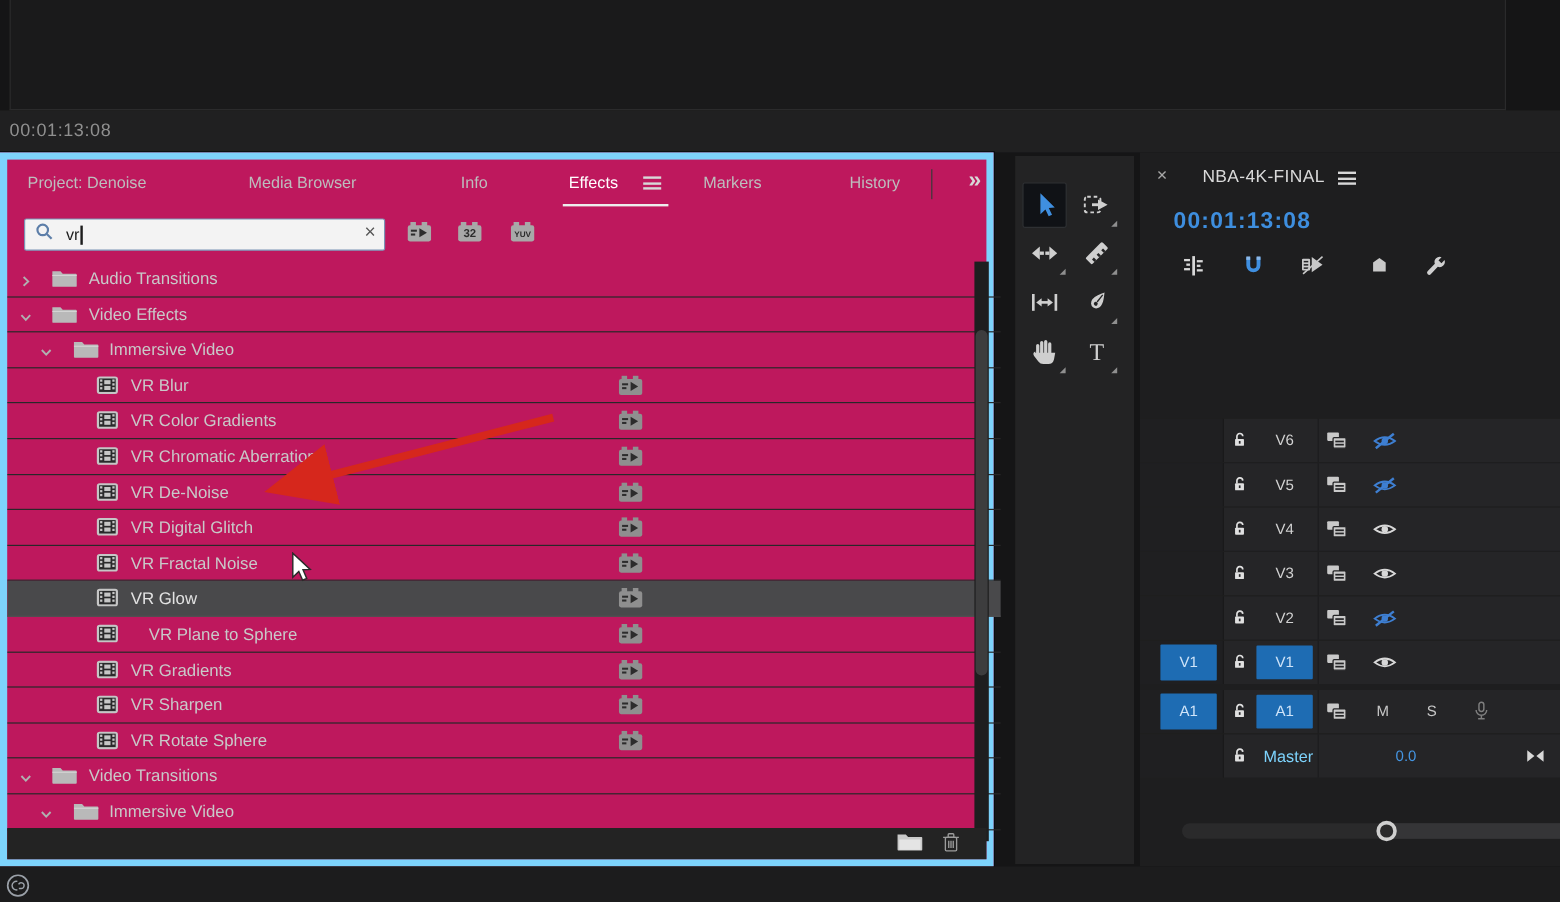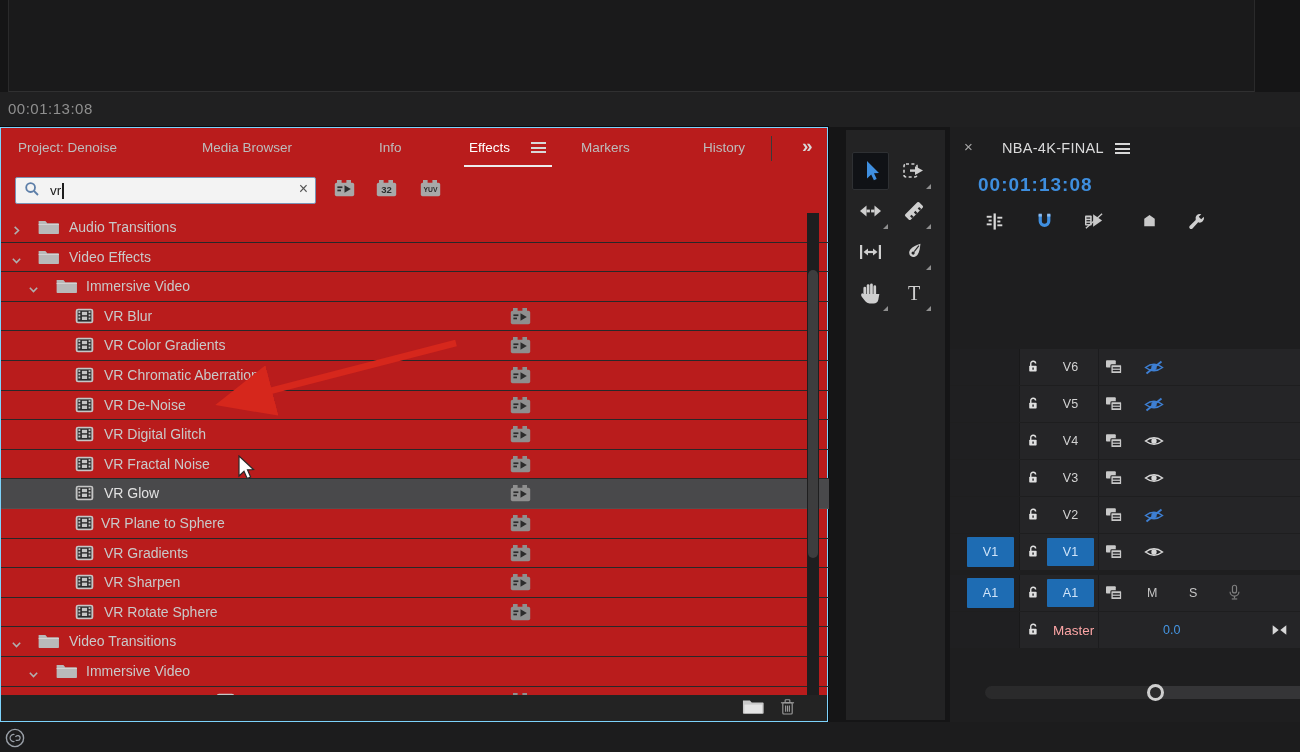--- a/index.html
+++ b/index.html
@@ -8,21 +8,21 @@
   #app { position:relative; width:1300px; height:752px; background:#151516; overflow:hidden; }
 
   
   #monitor-area { position:absolute; left:8px; top:0; width:1247px; height:92px;
     background:#1a1a1b; border-left:1px solid #2a2a2b; border-right:1px solid #2a2a2b; border-bottom:1px solid #303031; }
   #monitor-bar { position:absolute; left:0; top:92px; width:1300px; height:35px; background:#202021; }
   #monitor-timecode { position:absolute; left:8px; top:8px; font-size:15px; color:#8f8f8f; letter-spacing:0.5px; }
 
   
   #effects-panel { position:absolute; left:0; top:127px; width:828px; height:595px;
-    background:#b91c1c; border:1px solid #7dd3fc; box-shadow:0 0 0 1px #070b10; }
+    background:#be185d; border:6px solid #7dd3fc; box-shadow:0 0 0 1px #070b10; }
   #tab-bar { position:absolute; left:0; top:0; width:100%; height:41px; }
   .tab { position:absolute; top:12px; font-size:13.5px; color:#bdbdbd; white-space:nowrap; cursor:default; }
   .tab.active { color:#ffffff; }
   #tab-underline { position:absolute; top:37px; height:2px; background:#ededed; }
   .panel-menu-icon { position:absolute; top:14px; width:15px; height:12px; }
   .panel-menu-icon span { display:block; height:2px; background:#d8d8d8; margin-bottom:2.6px; }
   #tab-sep { position:absolute; left:770px; top:8px; width:1px; height:25px; background:#3a3a3a; }
   #tab-overflow { position:absolute; left:801px; top:7px; font-size:19px; font-weight:bold; color:#d8d8d8; }
 
   #search-box { position:absolute; left:14px; top:49px; width:301px; height:27px; background:#f3f3f3;
@@ -76,21 +76,21 @@
     font-size:12.5px; display:flex; align-items:center; justify-content:center; border-radius:1px; }
   .target-btn { position:absolute; left:97px; top:4px; width:47px; height:28px; background:#1e6cb3; color:#cfe4f9;
     font-size:12.5px; display:flex; align-items:center; justify-content:center; border-radius:1px; }
   .trk .lock { position:absolute; left:76px; top:9px; }
   .trk .trk-name { position:absolute; left:97px; top:0; width:47px; height:100%; display:flex; align-items:center; justify-content:center;
     font-size:12.5px; color:#d2d2d2; }
   .trk .sync { position:absolute; left:155px; top:10px; }
   .trk .eye { position:absolute; left:194px; top:11px; }
   .trk .ms { position:absolute; top:0; height:100%; display:flex; align-items:center; font-size:12.5px; color:#c6c6c6; }
   .trk .mic { position:absolute; left:276px; top:9px; }
-  .trk.master .m-label { position:absolute; left:103px; top:0; height:100%; display:flex; align-items:center; font-size:13.5px; color:#fca5a5; }
+  .trk.master .m-label { position:absolute; left:103px; top:0; height:100%; display:flex; align-items:center; font-size:13.5px; color:#7dd3fc; }
   .trk.master .m-vol { position:absolute; left:213px; top:0; height:100%; display:flex; align-items:center; font-size:12.5px; color:#4596e3; }
   .trk.master .bowtie { position:absolute; left:320px; top:10px; }
 
   #tl-hscroll-track { position:absolute; left:35px; top:559px; width:315px; height:13px; background:#2a2a2b; border-radius:7px 0 0 7px; }
   #tl-hscroll-right { position:absolute; left:205px; top:559px; width:145px; height:13px; background:#353537; }
   #tl-hscroll-knob { position:absolute; left:197px; top:557px; width:17px; height:17px; border-radius:50%;
     background:#2a2a2b; border:3px solid #cfcfcf; }
 
   
   #bottom-strip { position:absolute; left:0; top:722px; width:1300px; height:30px; background:#1c1c1d; }
@@ -384,21 +384,21 @@
                 <rect x="3.4" y="3.2" width="1.9" height="1.9"></rect>
                 <rect x="3.4" y="6.4" width="1.9" height="1.9"></rect>
                 <rect x="3.4" y="9.6" width="1.9" height="1.9"></rect>
                 <rect x="13.6" y="3.2" width="1.9" height="1.9"></rect>
                 <rect x="13.6" y="6.4" width="1.9" height="1.9"></rect>
                 <rect x="13.6" y="9.6" width="1.9" height="1.9"></rect>
                 <rect x="6.9" y="3.8" width="5.2" height="3.4"></rect>
                 <rect x="6.9" y="8.6" width="5.2" height="3.4"></rect>
               </g>
             </svg></span>
-          <span class="t-label" style="left: 100px;">VR Plane to Sphere</span>
+          <span class="t-label" style="left: 118px;">VR Plane to Sphere</span>
           <span class="t-badge"><svg width="21" height="17" viewBox="0 0 21 17">
               <rect x="3" y="0" width="4.6" height="3.5" fill="#8f8f8f"></rect>
               <rect x="12.4" y="0" width="4.6" height="3.5" fill="#8f8f8f"></rect>
               <rect x="0.8" y="2.8" width="19.4" height="13.4" rx="1.8" fill="#8f8f8f"></rect>
               <g fill="#2c2c2c">
                 <rect x="3.4" y="6.4" width="5" height="1.7"></rect>
                 <rect x="3.4" y="9.6" width="3.6" height="1.7"></rect>
                 <polygon points="10.5,5.2 16.8,9 10.5,12.8"></polygon>
               </g>
             </svg></span>

